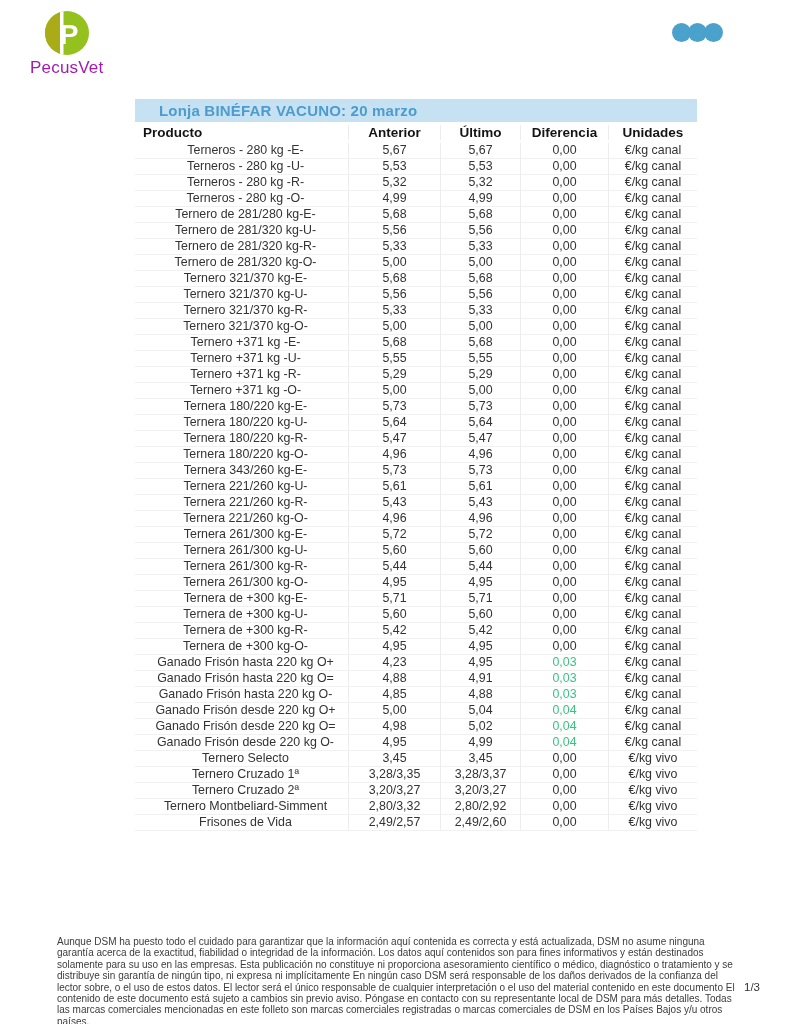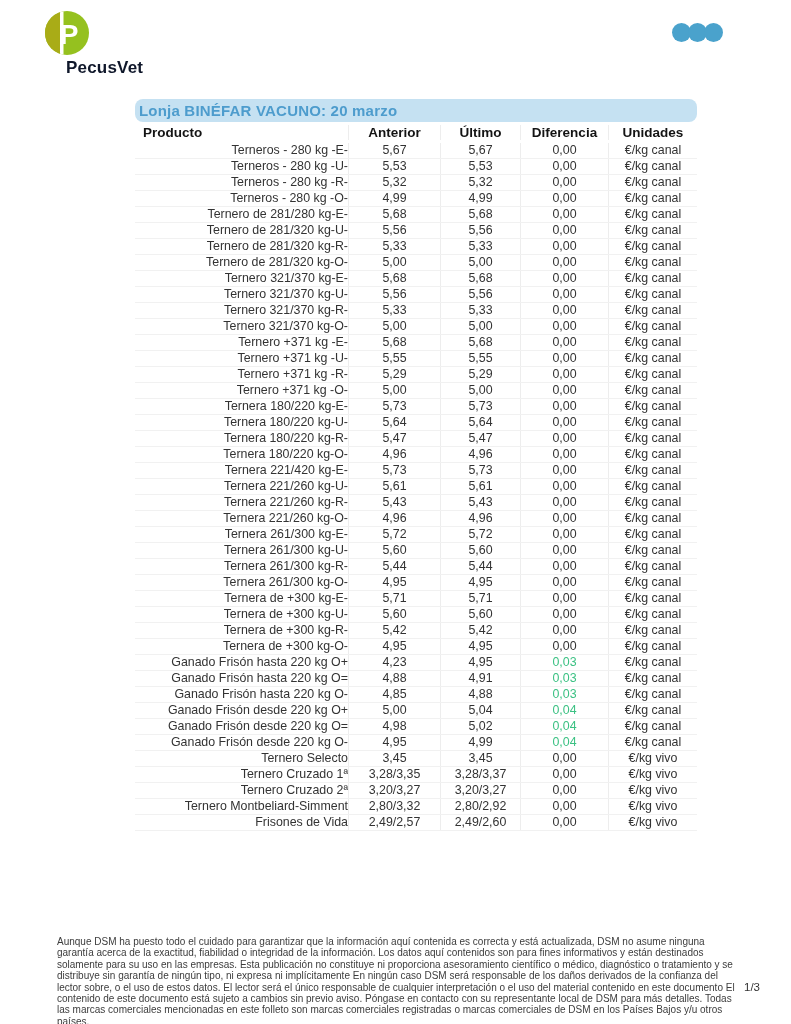--- a/index.html
+++ b/index.html
@@ -5,40 +5,40 @@
   * { margin:0; padding:0; box-sizing:border-box; }
   html,body { background:#ffffff; }
   .page {
     position:relative; width:791px; height:1024px; background:#ffffff;
     font-family:"Liberation Sans", sans-serif; overflow:hidden;
   }
 
   
   .logo { position:absolute; left:30px; top:10px; width:110px; text-align:left; }
   .logo svg { display:block; margin-left:14px; }
-  .brand { font-size:17px; font-weight:bold; color:#0f172a; letter-spacing:0.2px; margin-top:2px;margin-left:36px; }
+  .brand { font-size:17px; font-weight:normal; color:#a21caf; letter-spacing:0.2px; margin-top:2px; }
 
   
   .dots { position:absolute; left:672px; top:23px; white-space:nowrap; }
   .dots span { display:inline-block; width:19px; height:19px; border-radius:50%; background:#4aa2cc; margin-left:-3px; }
   .dots span:first-child { margin-left:0; }
 
   
   .content { position:absolute; left:135px; top:99px; width:562px; }
   .title-bar {
     background:#c5e1f2; color:#4d9ccd; font-weight:bold; font-size:15px;
-    height:23px; line-height:23px; padding-left:4px; letter-spacing:0.2px;border-radius:8px;
+    height:23px; line-height:23px; padding-left:24px; letter-spacing:0.2px;
   }
   .thead, .tr { display:grid; grid-template-columns:213px 92px 80px 88px 89px; align-items:center; }
   .thead { height:21px; font-weight:bold; font-size:13.5px; color:#141414; }
   .thead .th { border-left:1px solid #ededed; text-align:center; }
   .thead .th:first-child { border-left:none; text-align:left; padding-left:8px; }
   .tr { height:16px; font-size:12.4px; color:#333333; border-bottom:1px solid #f1f1f1; }
   .tr .td { border-left:1px solid #ededed; text-align:center; height:100%; line-height:15px; overflow:hidden; white-space:nowrap; }
-  .tr .td:first-child { border-left:none; text-align:right; padding-left:8px; }
+  .tr .td:first-child { border-left:none; text-align:center; padding-left:8px; }
 
   
   .disclaimer {
     position:absolute; left:57px; top:936px; width:681px;
     font-size:10px; line-height:11.4px; color:#3c3c3c;
   }
   .pagenum { position:absolute; right:31px; top:981px; font-size:11.5px; color:#333333; }
 </style>
 </head>
 <body>
@@ -230,21 +230,21 @@
 
       <div class="tr">
         <div class="td">Ternera 180/220 kg-O-</div>
         <div class="td">4,96</div>
         <div class="td">4,96</div>
         <div class="td">0,00</div>
         <div class="td">€/kg canal</div>
       </div>
 
       <div class="tr">
-        <div class="td">Ternera 221/420 kg-E-</div>
+        <div class="td">Ternera 343/260 kg-E-</div>
         <div class="td">5,73</div>
         <div class="td">5,73</div>
         <div class="td">0,00</div>
         <div class="td">€/kg canal</div>
       </div>
 
       <div class="tr">
         <div class="td">Ternera 221/260 kg-U-</div>
         <div class="td">5,61</div>
         <div class="td">5,61</div>

